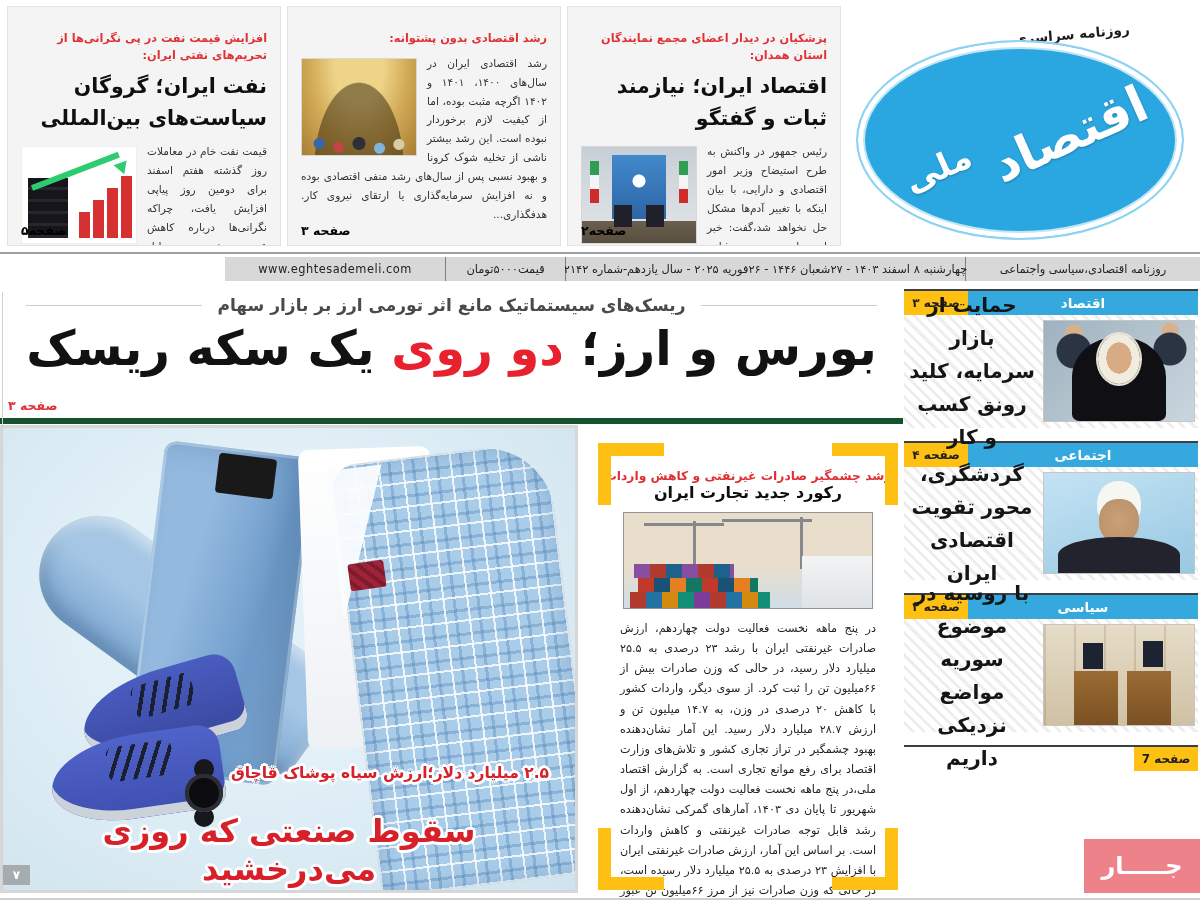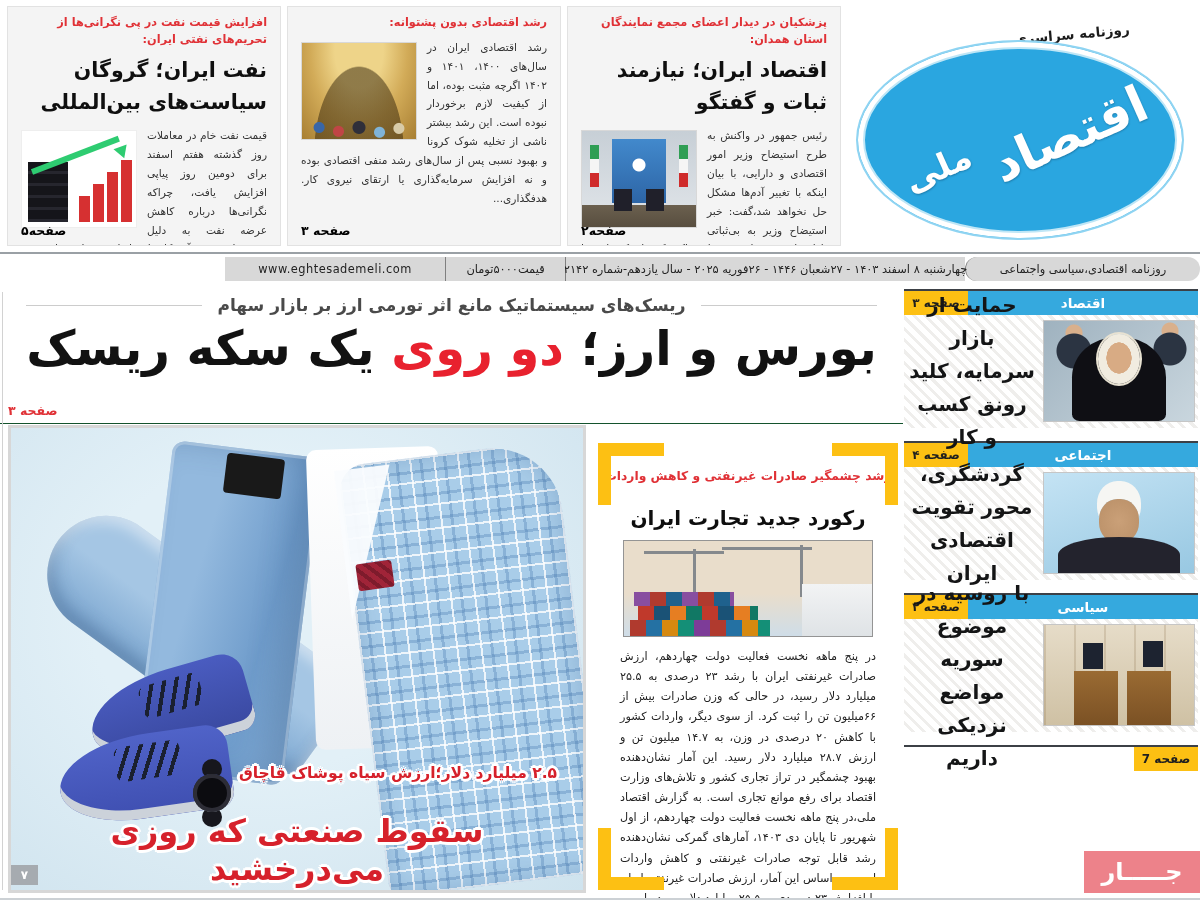--- a/index.html
+++ b/index.html
@@ -14,21 +14,21 @@
   
   .top { position:absolute; top:0; left:0; right:0; height:250px; display:flex; padding:6px 4px 4px; }
   .logo { width:352px; flex:none; position:relative; }
   .logo-tagline { position:absolute; top:20px; right:66px; font-size:13.5px; font-weight:bold; color:#1b1b1b; transform:rotate(-5deg); }
   .logo-ellipse { position:absolute; left:12px; right:12px; top:34px; height:200px; background:#2aa6e0; border-radius:50%;
     border:2px solid #8fd4f2; box-shadow: inset 0 0 0 5px #fff, inset 0 0 0 7px #bfe6f6;
     display:flex; align-items:center; justify-content:center; overflow:hidden; }
   .logo-script { transform:rotate(-24deg) translate(4px,8px); font-size:50px; font-weight:bold; color:#fff; white-space:nowrap; text-shadow:0 1px 2px rgba(0,40,70,.35); }
   .logo-script .sub { font-size:34px; vertical-align:28px; }
 
-  .tbox { flex:1; background:#f4f4f4; border:1px solid #e2e2e2; margin:0 3px; padding:8px 13px 8px; position:relative; height:240px; overflow:hidden; }
+  .tbox { flex:1; background:#f4f4f4; border:1px solid #e2e2e2; margin:0 3px; padding:24px 13px 8px; position:relative; height:240px; overflow:hidden; }
   .kicker { color:#e03136; font-weight:bold; font-size:11.3px; margin-bottom:6px; line-height:1.5; }
   .thead { font-size:20.5px; font-weight:bold; color:#0f0f0f; line-height:1.55; margin:0 0 8px; }
   .tbody { font-size:10.6px; line-height:1.78; text-align:justify; color:#333; }
   .timg { float:left; width:116px; height:98px; margin:4px 10px 2px 0; border:1px solid #d8d8d8; display:block; }
   .tpage { position:absolute; left:13px; bottom:7px; color:#000000; font-weight:bold; font-size:12.5px; }
 
   
   .img-cabinet { background-color:#ccd4db; background-repeat:no-repeat;
     background-image:
       linear-gradient(#20202a,#20202a), linear-gradient(#20202a,#20202a),
@@ -56,35 +56,35 @@
       repeating-linear-gradient(180deg,#15151a 0 9px,#26262e 9px 12px);
     background-position: calc(100% - 46px) calc(100% - 5px), calc(100% - 32px) calc(100% - 5px), calc(100% - 18px) calc(100% - 5px), calc(100% - 4px) calc(100% - 5px), 6px calc(100% - 5px);
     background-size: 11px 26px, 11px 38px, 11px 50px, 11px 62px, 40px 60px; }
   .img-oil::after { content:""; position:absolute; left:10px; top:38px; width:82%; height:6px; background:#2ecc71; transform:rotate(-21deg); transform-origin:left center; }
   .img-oil::before { content:""; position:absolute; right:4px; top:6px; width:0; height:0; border:7px solid transparent; border-bottom:12px solid #2ecc71; transform:rotate(40deg); }
 
   
   .midrule { position:absolute; top:252px; left:0; right:0; border-top:2px solid #9aa0a5; padding-top:3px; }
   .infobar { display:flex; height:24px; font-size:11.4px; color:#222; }
   .ib-cell { background:#d8d8d8; display:flex; align-items:center; justify-content:center; padding:0 10px; border-left:1px solid #808080; white-space:nowrap; }
-  .ib-type  { width:235px; border-left:1px solid #808080;border-radius:12px; }
+  .ib-type  { width:235px; border-left:1px solid #808080; }
   .ib-date  { width:400px; }
   .ib-price { width:120px; }
   .ib-web   { width:220px; direction:ltr; border-left:none; font-family:"DejaVu Sans", sans-serif; letter-spacing:.5px; }
 
   
-  .lead { position:absolute; top:287px; left:0; width:903px; height:137px; border-bottom:1px solid #14532d; }
+  .lead { position:absolute; top:287px; left:0; width:903px; height:137px; border-bottom:6px solid #14532d; }
   .lead-kicker { display:flex; align-items:center; gap:16px; margin:8px 26px 0; font-size:17px; font-weight:bold; color:#4a4a4a; }
   .lead-kicker::before, .lead-kicker::after { content:""; flex:1; border-top:1px solid #cccccc; }
   .lead-head { font-size:48px; font-weight:bold; color:#121212; text-align:center; line-height:1.3; letter-spacing:-1px; margin-top:2px; }
   .lead-head .red { color:#e8212e; }
   .lead-page { position:absolute; left:8px; bottom:5px; color:#e03136; font-weight:bold; font-size:12.5px; }
 
   
-  .feature { position:absolute; top:425px; left:8px; width:578px; height:468px; border:3px solid #d7d7d7;
+  .feature { position:absolute; top:425px; left:0; width:578px; height:468px; border:3px solid #d7d7d7;
     background:radial-gradient(ellipse at 45% 40%, #e2f0f7 0 40%, #cfe3ee 100%); overflow:hidden; }
   .jeans-leg { position:absolute; left:142px; top:20px; width:150px; height:330px; transform:rotate(7deg);
     background:linear-gradient(100deg,#93b9de 0 30%,#6f9ccb 70%,#84add6); border-radius:12px;
     box-shadow: inset 0 0 0 3px rgba(255,255,255,.25), inset -20px 0 30px rgba(40,70,110,.25); }
   .jeans-patch { position:absolute; left:214px; top:28px; width:58px; height:40px; background:#191919; border-radius:4px; transform:rotate(7deg); }
   .jeans-fold { position:absolute; left:16px; top:150px; width:330px; height:118px; transform:rotate(36deg);
     background:linear-gradient(180deg,#a5c6e4 0 45%,#7aa5cf); border-radius:60px 20px 20px 60px;
     box-shadow: inset 0 8px 14px rgba(255,255,255,.5), inset 0 -10px 16px rgba(40,70,110,.3); }
   .shirt { position:absolute; left:300px; top:20px; width:132px; height:300px; background:linear-gradient(#ffffff,#eef1f4); border-radius:10px; transform:rotate(-2deg); }
   .blazer { position:absolute; left:352px; top:24px; width:218px; height:434px; transform:rotate(-7deg); border-radius:26px 70px 14px 14px;
@@ -112,21 +112,21 @@
   .corner-tab { position:absolute; left:0; bottom:5px; width:27px; height:20px; background:#a6abb0; color:#fff; font-size:12px; font-weight:bold; display:flex; align-items:center; justify-content:center; }
 
   
   .trade { position:absolute; top:443px; left:594px; width:308px; height:447px; background:#fff; }
   .bracket { position:absolute; width:66px; height:62px; border:0 solid #fdc013; }
   .b-tl { left:4px; top:0; border-left-width:13px; border-top-width:13px; }
   .b-tr { right:4px; top:0; border-right-width:13px; border-top-width:13px; }
   .b-bl { left:4px; bottom:0; border-left-width:13px; border-bottom-width:13px; }
   .b-br { right:4px; bottom:0; border-right-width:13px; border-bottom-width:13px; }
   .trade-kicker { color:#e03136; font-weight:bold; font-size:12.3px; text-align:center; margin-top:26px; }
-  .trade-head { font-size:20px; font-weight:bold; color:#0e0e0e; text-align:center; margin:23px 0 10px; }
+  .trade-head { font-size:16px; font-weight:bold; color:#0e0e0e; text-align:center; margin:0 0 10px; }
   .trade-img { width:250px; height:97px; margin:0 auto 10px; border:1px solid #949494; background-color:#dfe7ee; background-repeat:no-repeat;
     background-image:
       linear-gradient(#f2f3f4,#dfe3e6),
       repeating-linear-gradient(90deg,#b03a2e 0 16px,#2471a3 16px 32px,#d68910 32px 48px,#148f77 48px 64px,#7d3c98 64px 80px),
       repeating-linear-gradient(90deg,#c0392b 0 16px,#1a5276 16px 32px,#e67e22 32px 48px,#117864 48px 64px),
       repeating-linear-gradient(90deg,#884ea0 0 16px,#b03a2e 16px 32px,#1f618d 32px 48px),
       linear-gradient(#85898d,#85898d), linear-gradient(#85898d,#85898d),
       linear-gradient(#85898d,#85898d), linear-gradient(#85898d,#85898d),
       linear-gradient(180deg,#e9ddcb 0 55%, #cfdde8 100%);
     background-position: 100% 100%, 6px 100%, 14px calc(100% - 16px), 10px calc(100% - 30px), 28% 8px, 72% 4px, 12% 10px, 62% 6px, 0 0;
@@ -172,21 +172,21 @@
       linear-gradient(#272c35,#272c35),
       linear-gradient(#7c2230,#7c2230),
       repeating-linear-gradient(90deg,#6fa261 0 7px,#ececec 7px 12px,#83b573 12px 19px,#e8c7d0 19px 24px),
       linear-gradient(#e9eef3,#e9eef3),
       linear-gradient(160deg,#ccd6df,#b9c6d2);
     background-repeat:no-repeat;
     background-position: 0 0, 60% 48%, 100% 100%, 0 100%, 6px 6px, 0 0;
     background-size: 100% 100%, 48px 42px, 66px 46px, 112px 16px, 84px 26px, 100% 100%; }
 
   
-  .watermark { position:absolute; right:0; bottom:7px; width:116px; height:42px; background:rgba(233,103,112,.82);
+  .watermark { position:absolute; right:0; bottom:7px; width:116px; height:54px; background:rgba(233,103,112,.82);
     color:#fff; display:flex; align-items:center; justify-content:center; font-size:24px; font-weight:bold; z-index:50; }
   .bottom-rule { position:absolute; left:0; right:0; bottom:0; height:2px; background:#ccd1d5; }
   .left-rule { position:absolute; left:2px; top:292px; bottom:10px; width:1px; background:#d2d2d2; }
 </style>
 </head>
 <body>
 
 <div class="page">
 
   <header class="top">

